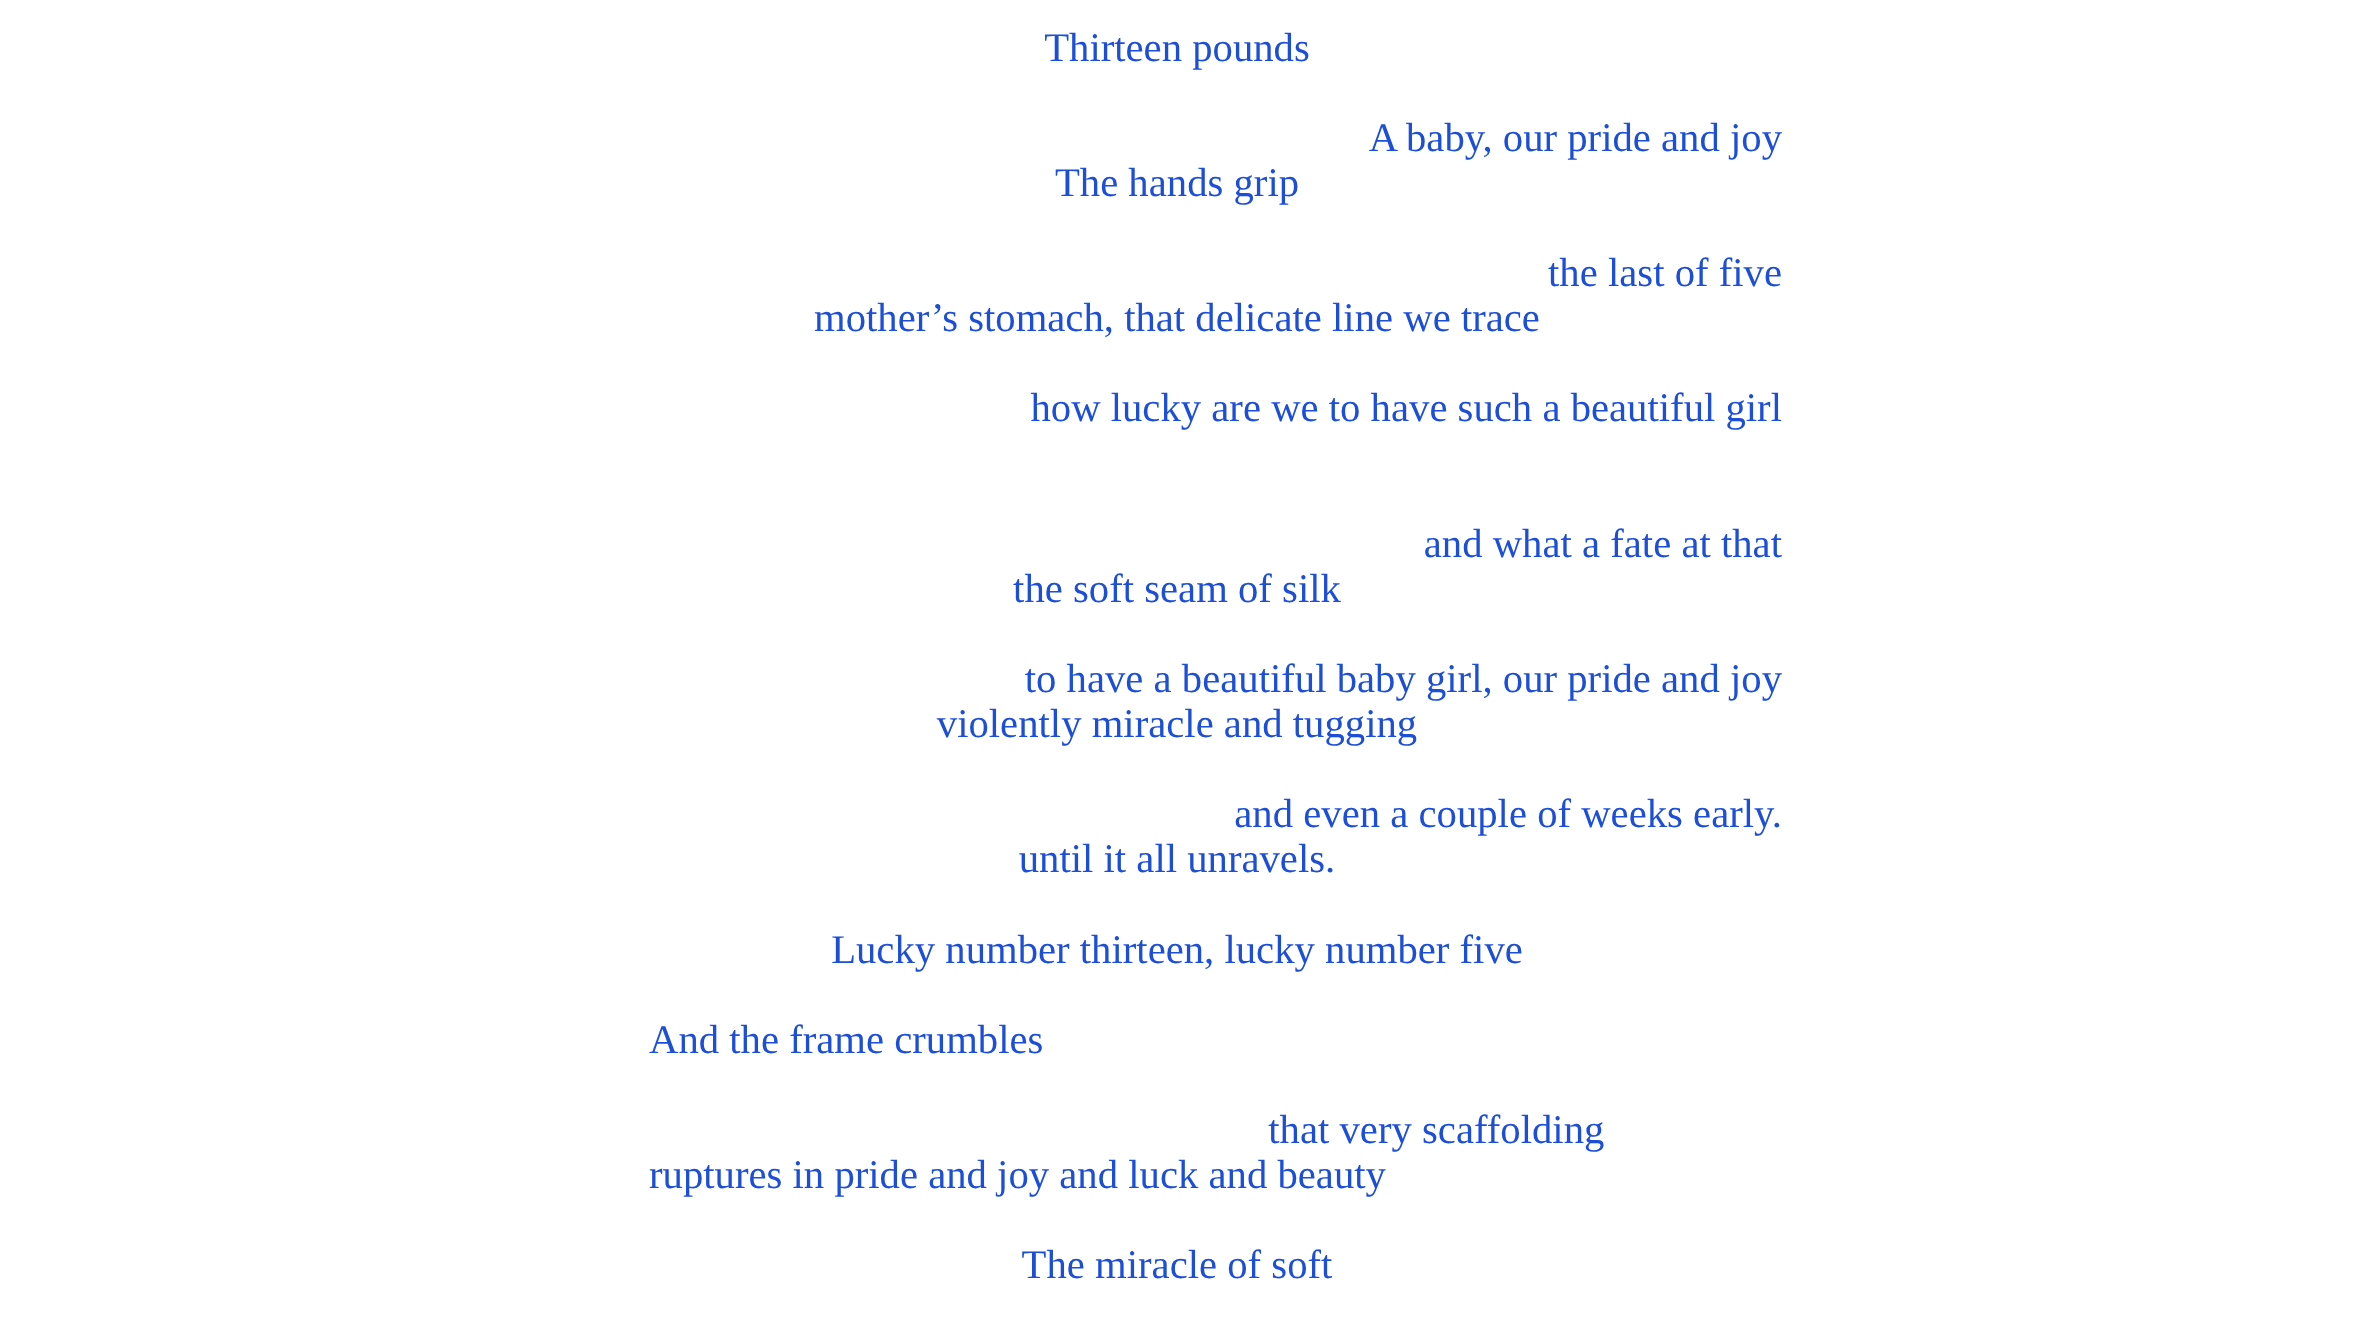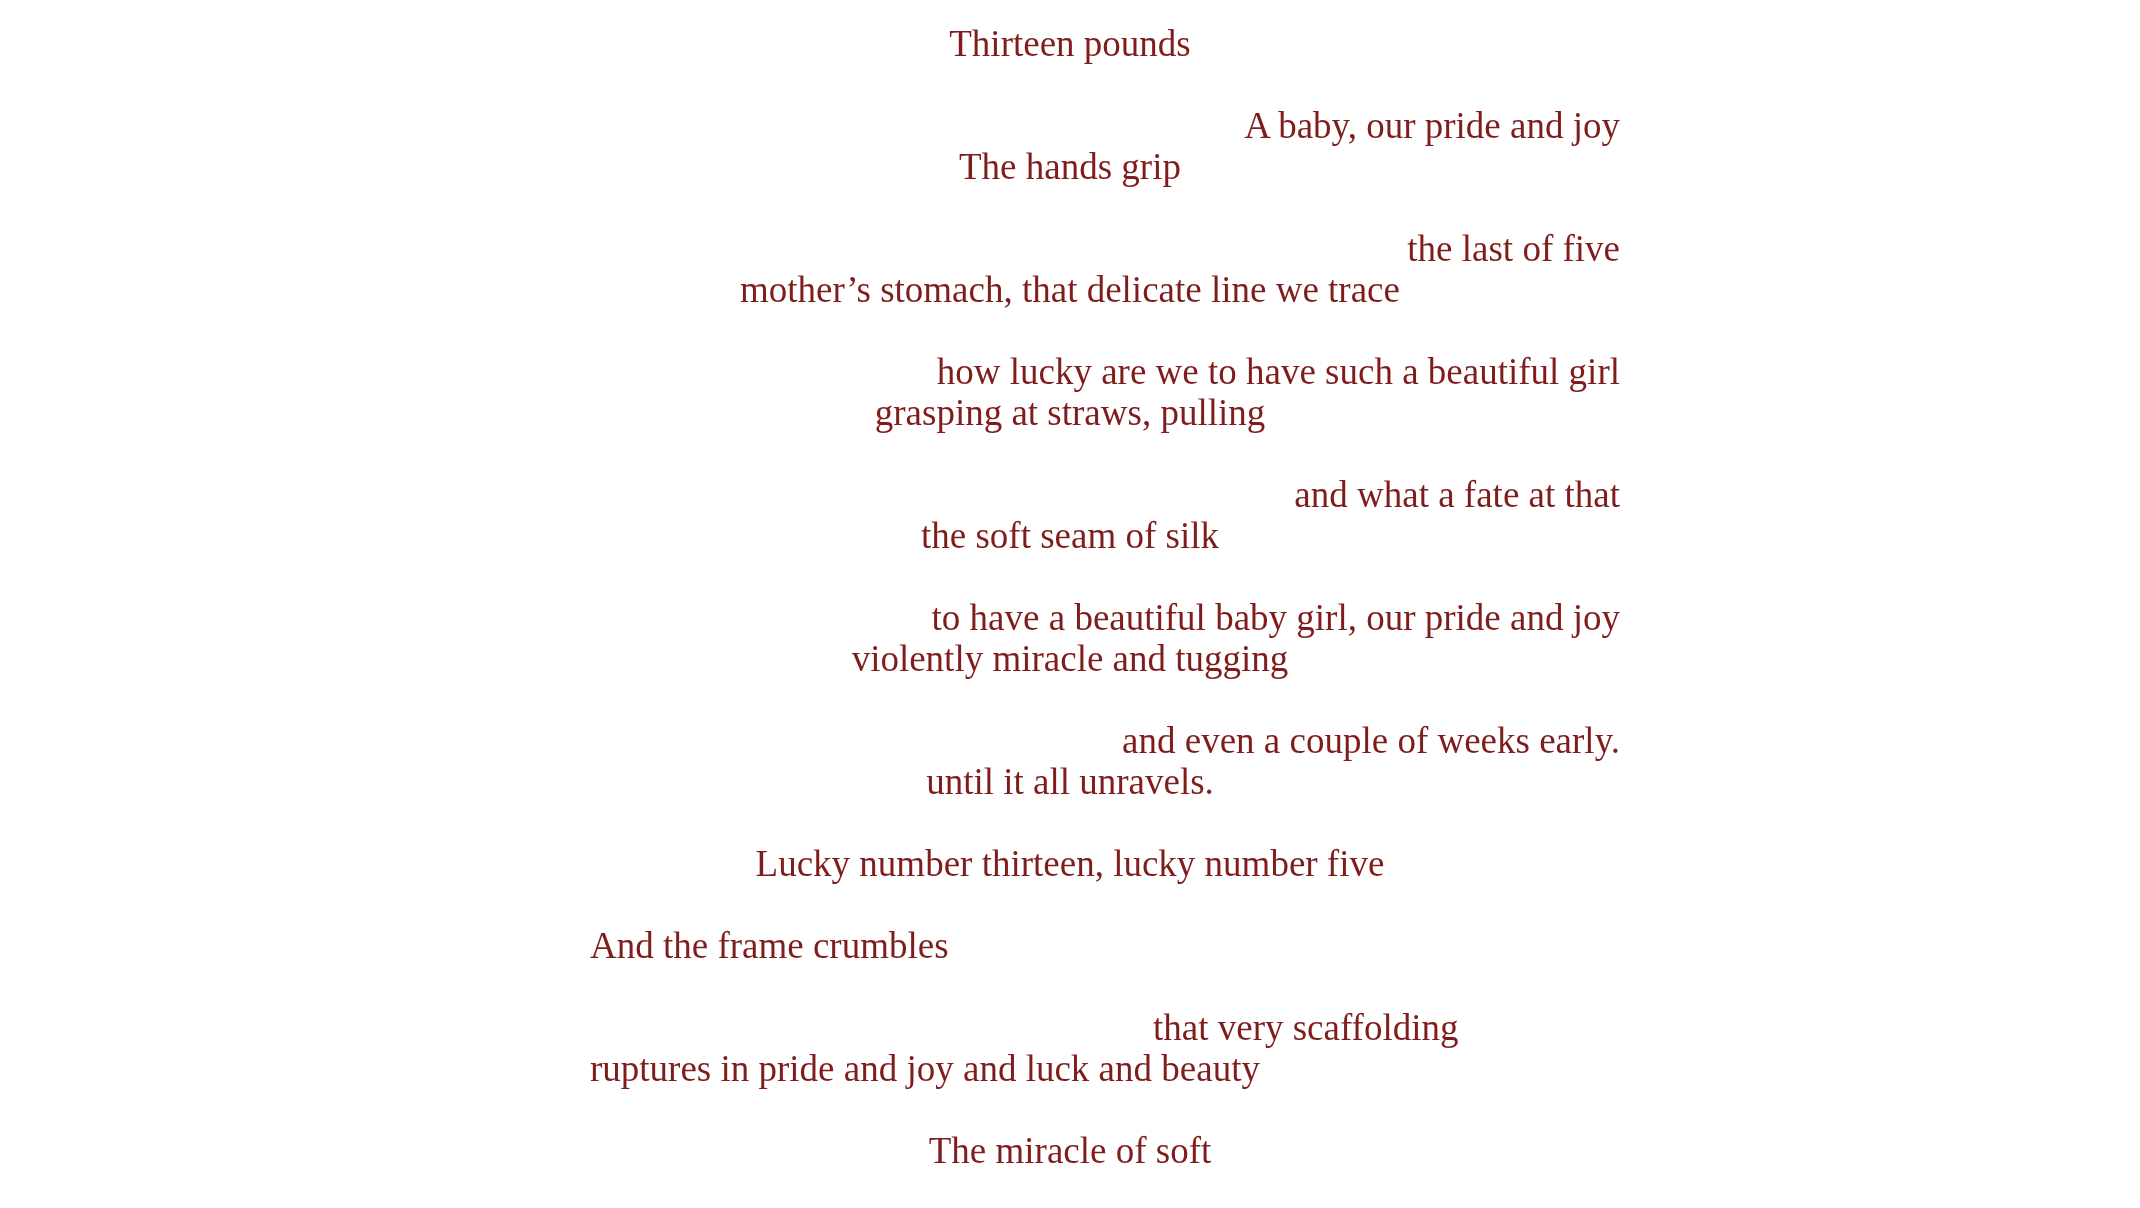--- a/index.html
+++ b/index.html
@@ -16,21 +16,21 @@
   }
   .poem-column {
     position: absolute;
     left: 520px;
     top: 0;
     width: 1100px;
     height: 100%;
     font-family: "Liberation Serif", "DejaVu Serif", serif;
     font-size: 37px;
     line-height: 41px;
-    color: #7f1d1d;
+    color: #1d4ed8;
   }
   .poem-line {
     position: absolute;
     left: 0;
     width: 100%;
     white-space: pre;
     box-sizing: border-box;
   }
   .align-left   { text-align: center; }
   .align-right  { text-align: right; }
@@ -42,21 +42,20 @@
 <body>
 
 <div class="page">
   <div class="poem-column">
       <div class="poem-line align-center" style="top: 23px;">Thirteen pounds</div>
       <div class="poem-line align-right" style="top: 105px;">A baby, our pride and joy</div>
       <div class="poem-line align-left" style="top: 146px;">The hands grip</div>
       <div class="poem-line align-right" style="top: 228px;">the last of five</div>
       <div class="poem-line align-left" style="top: 269px;">mother’s stomach, that delicate line we trace</div>
       <div class="poem-line align-right" style="top: 351px;">how lucky are we to have such a beautiful girl</div>
-      <div class="poem-line align-left" style="top: 392px;">grasping at straws, pulling</div>
       <div class="poem-line align-right" style="top: 474px;">and what a fate at that</div>
       <div class="poem-line align-left" style="top: 515px;">the soft seam of silk</div>
       <div class="poem-line align-right" style="top: 597px;">to have a beautiful baby girl, our pride and joy</div>
       <div class="poem-line align-left" style="top: 638px;">violently miracle and tugging</div>
       <div class="poem-line align-right" style="top: 720px;">and even a couple of weeks early.</div>
       <div class="poem-line align-left" style="top: 761px;">until it all unravels.</div>
       <div class="poem-line align-center" style="top: 843px;">Lucky number thirteen, lucky number five</div>
       <div class="poem-line align-indent" style="top: 925px;">And the frame crumbles</div>
       <div class="poem-line align-indent" style="top: 1048px;">ruptures in pride and joy and luck and beauty</div>
       <div class="poem-line align-offset" style="top: 1007px;">that very scaffolding</div>

